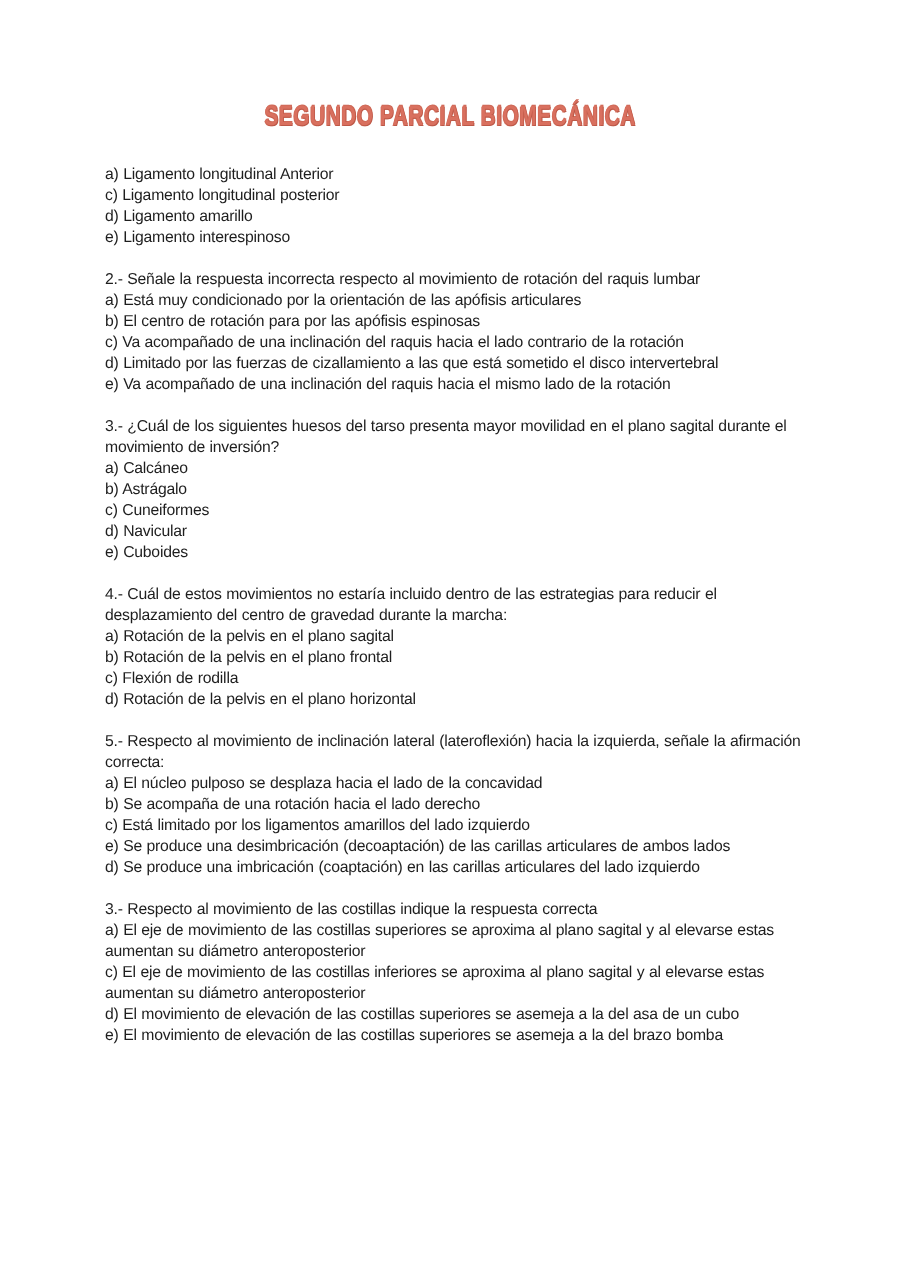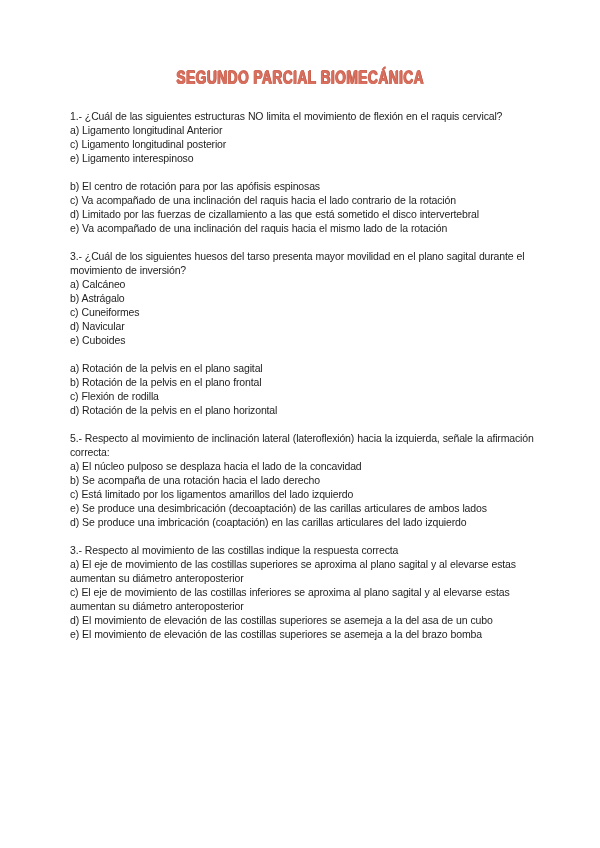--- a/index.html
+++ b/index.html
@@ -57,43 +57,46 @@
 </head>
 <body>
 
 <div class="page">
 
   <h1 class="doc-title"><span class="title-inner">SEGUNDO PARCIAL BIOMECÁNICA</span></h1>
 
   <div class="content">
 
     <section class="question">
-      <p>1.- ¿Cuál de las siguientes estructuras NO limita el movimiento de flexión en el raquis cervical?</p>
       <p>a) Ligamento longitudinal Anterior</p>
       <p>c) Ligamento longitudinal posterior</p>
+      <p>d) Ligamento amarillo</p>
       <p>e) Ligamento interespinoso</p>
     </section>
 
     <section class="question">
+      <p>2.- Señale la respuesta incorrecta respecto al movimiento de rotación del raquis lumbar</p>
+      <p>a) Está muy condicionado por la orientación de las apófisis articulares</p>
       <p>b) El centro de rotación para por las apófisis espinosas</p>
       <p>c) Va acompañado de una inclinación del raquis hacia el lado contrario de la rotación</p>
       <p>d) Limitado por las fuerzas de cizallamiento a las que está sometido el disco intervertebral</p>
       <p>e) Va acompañado de una inclinación del raquis hacia el mismo lado de la rotación</p>
     </section>
 
     <section class="question">
       <p>3.- ¿Cuál de los siguientes huesos del tarso presenta mayor movilidad en el plano sagital durante el movimiento de inversión?</p>
       <p>a) Calcáneo</p>
       <p>b) Astrágalo</p>
       <p>c) Cuneiformes</p>
       <p>d) Navicular</p>
       <p>e) Cuboides</p>
     </section>
 
     <section class="question">
+      <p>4.- Cuál de estos movimientos no estaría incluido dentro de las estrategias para reducir el desplazamiento del centro de gravedad durante la marcha:</p>
       <p>a) Rotación de la pelvis en el plano sagital</p>
       <p>b) Rotación de la pelvis en el plano frontal</p>
       <p>c) Flexión de rodilla</p>
       <p>d) Rotación de la pelvis en el plano horizontal</p>
     </section>
 
     <section class="question">
       <p>5.- Respecto al movimiento de inclinación lateral (lateroflexión) hacia la izquierda, señale la afirmación correcta:</p>
       <p>a) El núcleo pulposo se desplaza hacia el lado de la concavidad</p>
       <p>b) Se acompaña de una rotación hacia el lado derecho</p>

